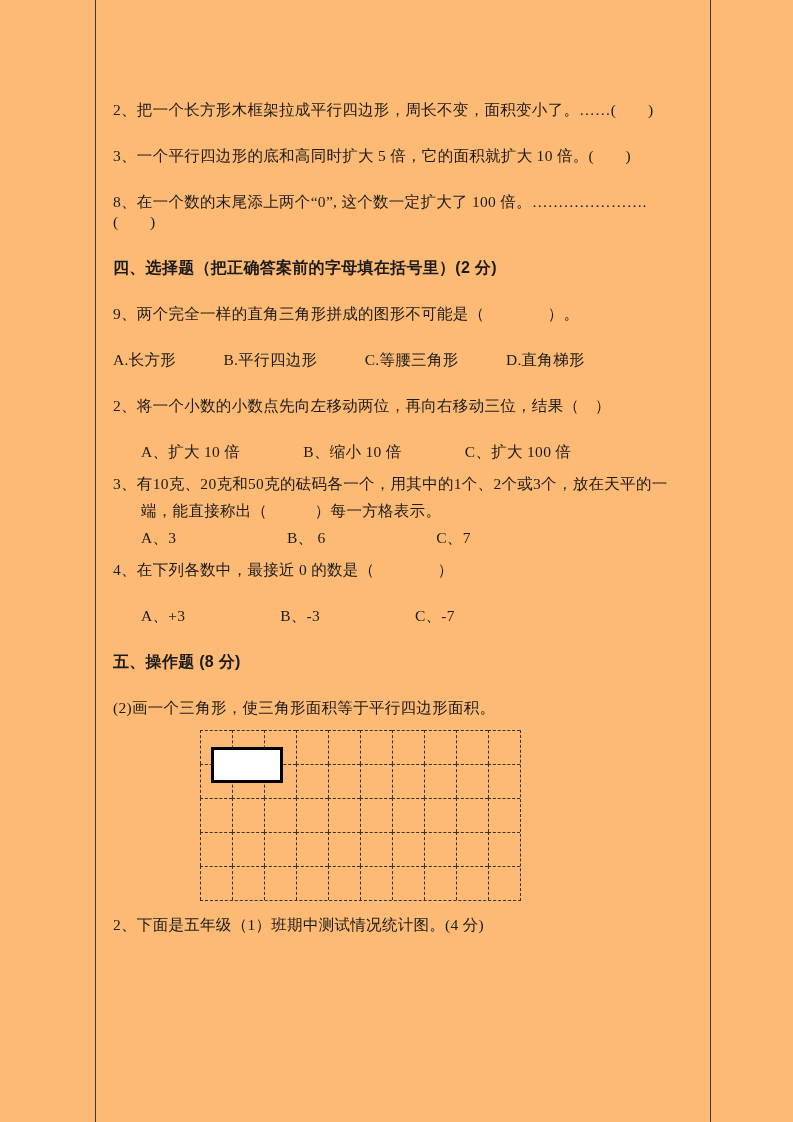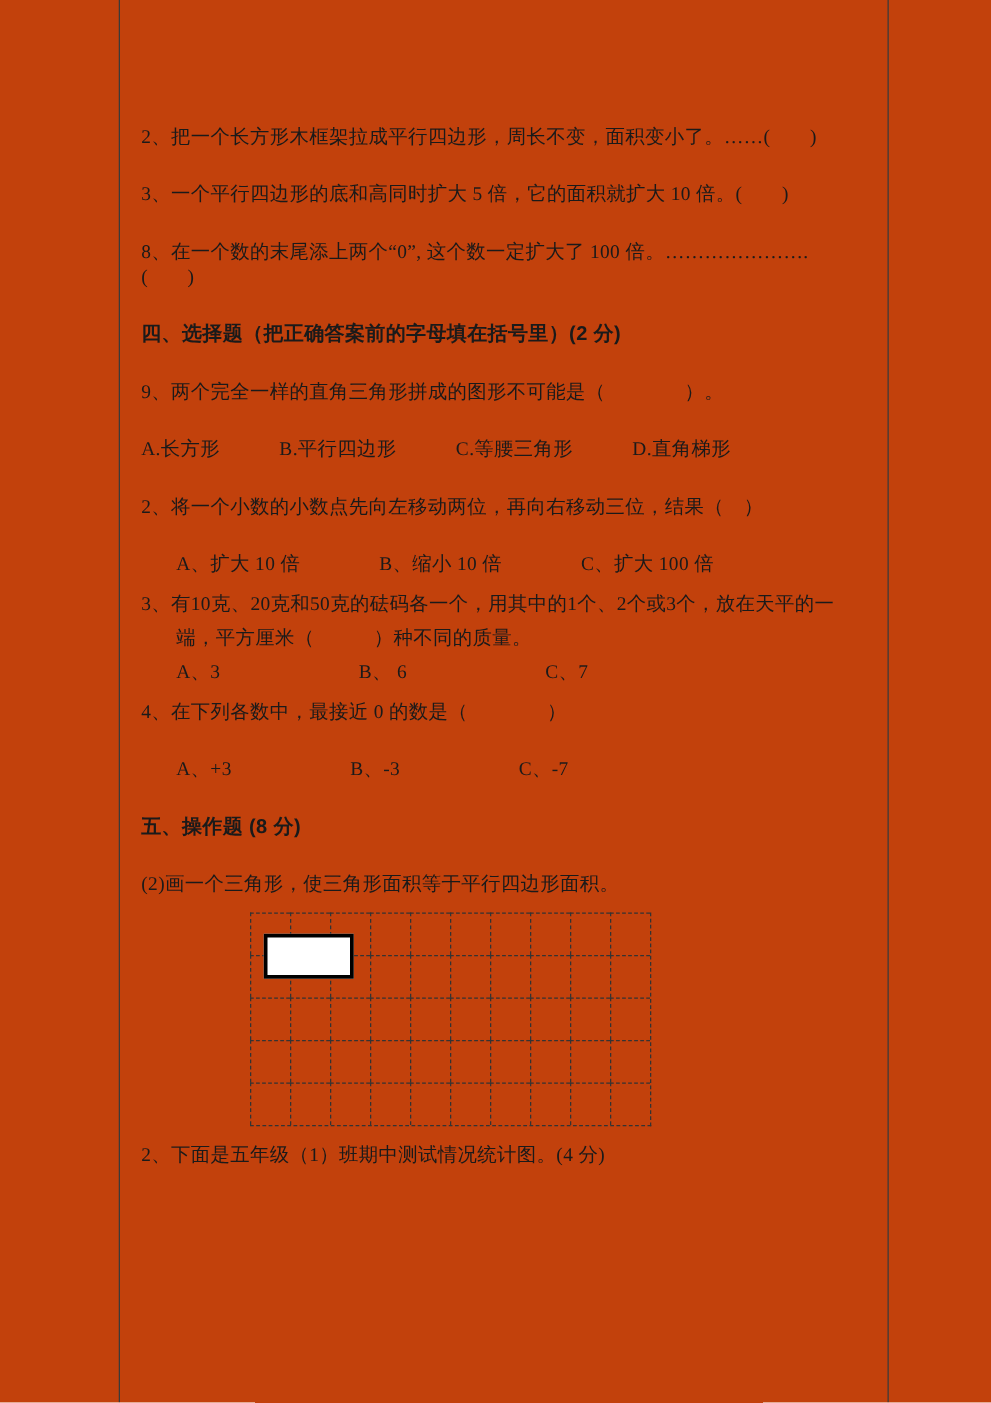--- a/index.html
+++ b/index.html
@@ -4,21 +4,21 @@
 <style>
   html, body {
     margin: 0;
     padding: 0;
     background: #ffffff;
   }
   .page {
     position: relative;
     width: 793px;
     height: 1122px;
-    background: #c2410c;
+    background: #fdba74;
     overflow: hidden;
     font-family: "Liberation Serif", "DejaVu Serif", serif;
     color: #1a1a1a;
   }
   .vline {
     position: absolute;
     top: 0;
     bottom: 0;
     width: 1px;
     background: #3a3a3a;
@@ -85,21 +85,21 @@
 
     <p class="line hdr gap-lg">四、选择题（把正确答案前的字母填在括号里）(2 分)</p>
 
     <p class="line gap-lg">9、两个完全一样的直角三角形拼成的图形不可能是（　　　　）。</p>
     <p class="line gap-lg">A.长方形　　　B.平行四边形　　　C.等腰三角形　　　D.直角梯形</p>
 
     <p class="line gap-lg">2、将一个小数的小数点先向左移动两位，再向右移动三位，结果（　）</p>
     <p class="line indent gap-md">A、扩大 10 倍　　　　B、缩小 10 倍　　　　C、扩大 100 倍</p>
 
     <p class="line gap-sm">3、有10克、20克和50克的砝码各一个，用其中的1个、2个或3个，放在天平的一</p>
-    <p class="line indent gap-sm">端，平方厘米（　　　）种不同的质量。</p>
+    <p class="line indent gap-sm">端，能直接称出（　　　）每一方格表示。</p>
     <p class="line indent gap-md">A、3　　　　　　　B、 6　　　　　　　C、7</p>
 
     <p class="line gap-lg">4、在下列各数中，最接近 0 的数是（　　　　）</p>
     <p class="line indent gap-lg">A、+3　　　　　　B、-3　　　　　　C、-7</p>
 
     <p class="line hdr gap-lg">五、操作题 (8 分)</p>
 
     <p class="line gap-md">(2)画一个三角形，使三角形面积等于平行四边形面积。</p>
 
     <div class="grid-wrap">

